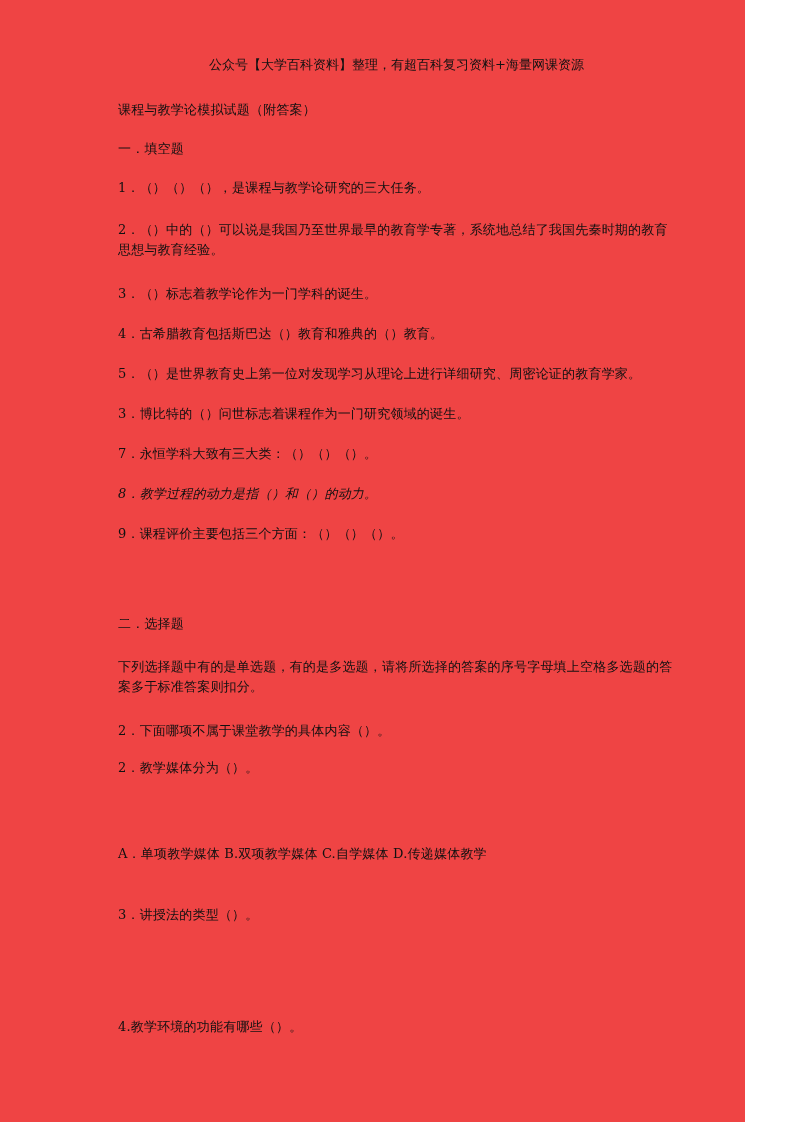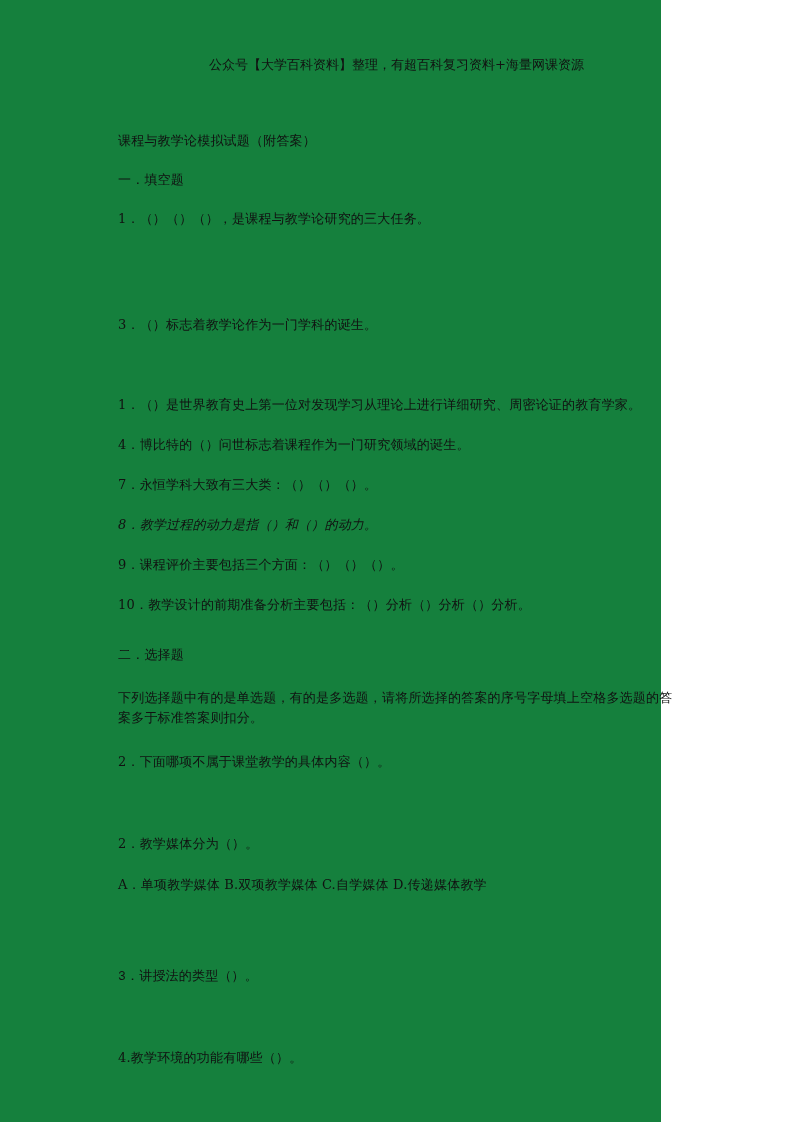--- a/index.html
+++ b/index.html
@@ -1,47 +1,48 @@
 <!DOCTYPE html>
 <html><head>
   <meta charset="utf-8">
   <style>
     html, body { margin: 0; padding: 0; background: #ffffff; }
     body { width: 793px; height: 1122px; position: relative; overflow: hidden;
            font-family: "DejaVu Serif", "Liberation Serif", serif; color: #111111; }
-    .page { position: absolute; left: 0; top: 0; width: 661px; height: 1122px; background: #15803d; }
+    .page { position: absolute; left: 0; top: 0; width: 745px; height: 1122px; background: #ef4444; }
     .header { position: absolute; top: 56px; left: 0; width: 793px; text-align: center;
               font-size: 13px; line-height: 18px; }
     .p { position: absolute; left: 118px; width: 560px; font-size: 13px; line-height: 20px;
-         white-space: normal; letter-spacing: 0.2px; margin-top: 31px; }
+         white-space: normal; letter-spacing: 0.2px; }
   </style>
 </head>
 <body>
 
 <div class="page">
   <div class="header">公众号【大学百科资料】整理，有超百科复习资料+海量网课资源</div>
 
   <div class="p" style="top:100px;">课程与教学论模拟试题（附答案）</div>
 
   <div class="p" style="top:139px;">一．填空题</div>
 
   <div class="p" style="top:178px;">1．（）（）（），是课程与教学论研究的三大任务。</div>
+  <div class="p" style="top:220px;">2．（）中的（）可以说是我国乃至世界最早的教育学专著，系统地总结了我国先秦时期的教育思想与教育经验。</div>
   <div class="p" style="top:284px;">3．（）标志着教学论作为一门学科的诞生。</div>
-  <div class="p" style="top:364px;">1．（）是世界教育史上第一位对发现学习从理论上进行详细研究、周密论证的教育学家。</div>
-  <div class="p" style="top:404px;">4．博比特的（）问世标志着课程作为一门研究领域的诞生。</div>
+  <div class="p" style="top:324px;">4．古希腊教育包括斯巴达（）教育和雅典的（）教育。</div>
+  <div class="p" style="top:364px;">5．（）是世界教育史上第一位对发现学习从理论上进行详细研究、周密论证的教育学家。</div>
+  <div class="p" style="top:404px;">3．博比特的（）问世标志着课程作为一门研究领域的诞生。</div>
   <div class="p" style="top:444px;">7．永恒学科大致有三大类：（）（）（）。</div>
   <div class="p" style="top:484px;font-style:italic;">8．教学过程的动力是指（）和（）的动力。</div>
   <div class="p" style="top:524px;">9．课程评价主要包括三个方面：（）（）（）。</div>
-  <div class="p" style="top:564px;">10．教学设计的前期准备分析主要包括：（）分析（）分析（）分析。</div>
 
   <div class="p" style="top:614px;">二．选择题</div>
 
   <div class="p" style="top:657px;">下列选择题中有的是单选题，有的是多选题，请将所选择的答案的序号字母填上空格多选题的答案多于标准答案则扣分。</div>
 
   <div class="p" style="top:721px;">2．下面哪项不属于课堂教学的具体内容（）。</div>
 
-  <div class="p" style="top:803px;">2．教学媒体分为（）。</div>
+  <div class="p" style="top:758px;">2．教学媒体分为（）。</div>
   <div class="p" style="top:844px;">A．单项教学媒体 B.双项教学媒体 C.自学媒体 D.传递媒体教学</div>
 
-  <div class="p" style="top:936px;font-family:Liberation Mono, monospace;">3．讲授法的类型（）。</div>
+  <div class="p" style="top:905px;">3．讲授法的类型（）。</div>
 
   <div class="p" style="top:1017px;">4.教学环境的功能有哪些（）。</div>
 </div>
 
 </body></html>

